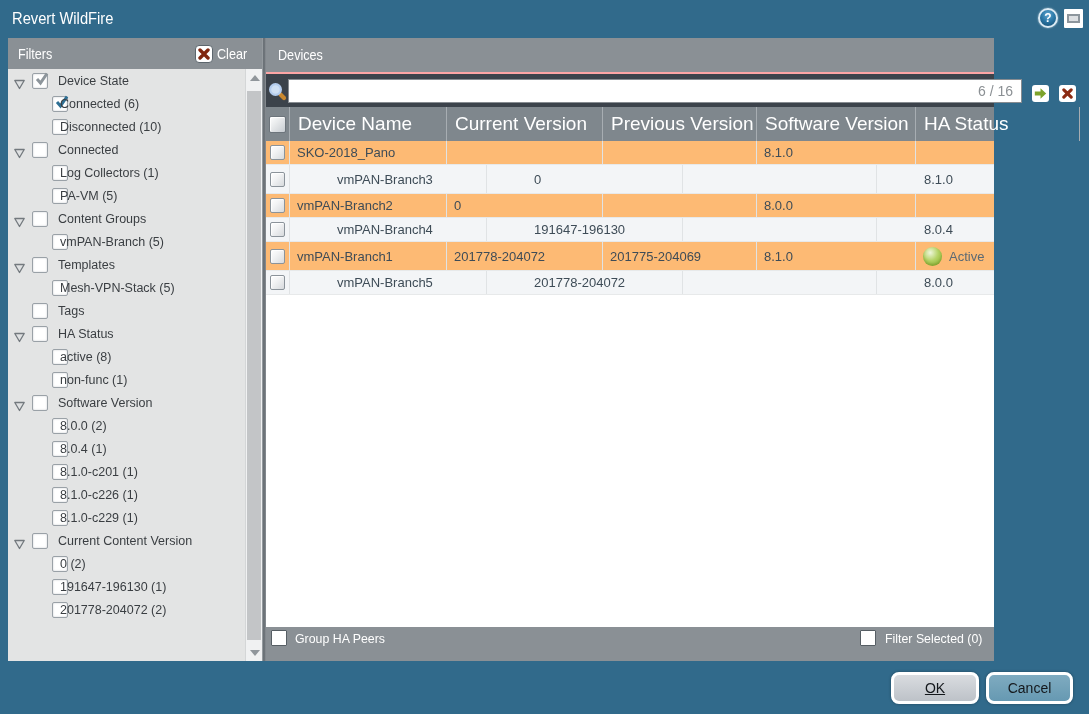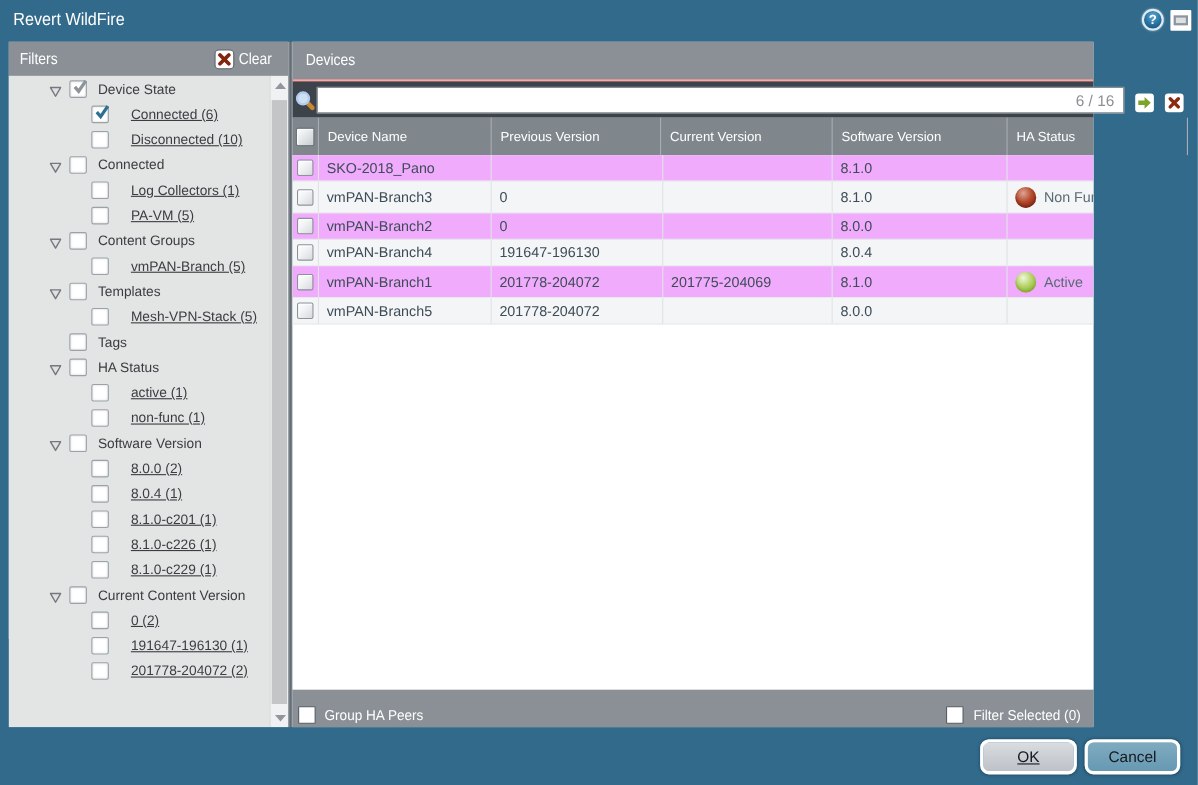--- a/index.html
+++ b/index.html
@@ -22,26 +22,26 @@
   .filters-panel { position:absolute; left:8px; top:38px; width:254px; height:543px; background:#e3e4e4; }
   .filters-header { position:absolute; left:0; top:0; width:100%; height:31px; background:#8a9095; }
   .filters-title { position:absolute; left:10px; top:8px; font-size:14.5px; color:#ffffff; transform:scaleX(0.87); transform-origin:0 50%; }
   .clear-button { position:absolute; right:10px; top:5px; height:22px; cursor:pointer; display:flex; align-items:center; }
   .clear-x-box { width:18px; height:18px; background:#ffffff; border:1px solid #5c666d; border-radius:4px;
     display:flex; align-items:center; justify-content:center; }
   .clear-label { color:#ffffff; font-size:14.5px; margin-left:4px; transform:scaleX(0.87); transform-origin:0 50%; }
 
   .filters-body { position:absolute; left:0; top:31px; width:100%; height:592px; background:#e3e4e4; overflow:hidden; }
   .tree { position:absolute; left:0; top:1px; width:237px; }
-  .tree-row { position:relative; height:23px; display:flex; align-items:center;margin-left:31px; }
+  .tree-row { position:relative; height:23px; display:flex; align-items:center; }
   .tree-row .expander { position:absolute; left:6px; top:6px; width:11px; height:11px; }
   .tree-row .cb { position:absolute; left:24px; top:3px; }
   .tree-row.child .cb { left:44px; }
   .tree-row .tree-label { position:absolute; left:50px; top:4px; font-size:12.5px; color:#3a3e42; white-space:nowrap; }
-  .tree-row.child .tree-label { left:80px;text-decoration:underline; }
+  .tree-row.child .tree-label { left:52px; }
 
   .cb { width:16px; height:16px; background:#ffffff; border:1px solid #9aa1a7; border-radius:2px; position:relative;
     box-shadow:inset 0 0 2px rgba(120,128,134,0.4); }
   .cb svg { position:absolute; left:1px; top:-3px; overflow:visible; }
 
   
   .scrollbar { position:absolute; right:0; top:0; width:17px; height:592px; background:#f0f1f2; border-left:1px solid #d4d6d7; }
   .sb-btn { position:absolute; left:0; width:17px; height:17px; display:flex; align-items:center; justify-content:center; }
   .sb-up { top:0; }
   .sb-down { bottom:0; }
@@ -65,25 +65,25 @@
   .search-input { flex:1; border:none; outline:none; height:20px; font-size:13px; font-family:"Liberation Sans",sans-serif; background:transparent; padding-left:4px; }
   .search-count { color:#8b9094; font-size:14px; padding-right:8px; }
   .icon-btn { position:absolute; top:11px; width:17px; height:17px; background:#ffffff; border-radius:3px;
     display:flex; align-items:center; justify-content:center; }
   .go-btn { left:766px; }
   .xs-btn { left:793px; }
 
   
   .table-header { position:absolute; left:0; top:69px; width:100%; height:34px; background:#7f878d; display:flex; }
   .th { position:relative; height:100%; display:flex; align-items:center; padding-left:8px;
-    font-size:12px; color:#ffffff; border-right:1px solid #a7adb2; }
+    font-size:19px; color:#ffffff; border-right:1px solid #a7adb2; }
   .th.cb-col { padding-left:0; justify-content:center; }
   .table-body { position:absolute; left:0; top:103px; width:100%; height:486px; background:#ffffff; overflow:hidden; }
-  .trow { display:flex; width:100%; height:24px; background:#f0abfc; border-bottom:1px solid #e7e9ea; }
-  .trow.alt { background:#f3f5f7; }
+  .trow { display:flex; width:100%; height:24px; background:#fdba74; border-bottom:1px solid #e7e9ea; }
+  .trow.alt { background:#f3f5f7;gap:40px; }
   .trow.tall { height:29px; }
   .td { position:relative; height:100%; display:flex; align-items:center; padding-left:7px;
     font-size:13px; color:#3e4c57; border-right:1px solid #e0e3e5; white-space:nowrap; overflow:hidden; }
   .td.cb-col { padding-left:0; justify-content:center; }
   .col-cb { width:24px; flex:none; }
   .col-dn { width:157px; flex:none; }
   .col-cv { width:156px; flex:none; }
   .col-pv { width:154px; flex:none; }
   .col-sv { width:159px; flex:none; }
   .col-ha { width:164px; flex:none; }
@@ -96,21 +96,21 @@
 
   .ha-ball { width:19px; height:19px; border-radius:50%; margin-right:7px; flex:none; }
   .ha-ball.red { background:radial-gradient(circle at 38% 30%, #dda593 0%, #b6492e 45%, #8e2c15 85%);
     box-shadow:inset 0 -2px 3px rgba(90,20,5,0.5); }
   .ha-ball.green { background:radial-gradient(circle at 38% 30%, #eff7dc 0%, #b5d366 45%, #94ba3a 85%);
     box-shadow:inset 0 -2px 3px rgba(90,120,20,0.4); }
   .ha-text { color:#5b6a74; }
 
   
   .table-footer { position:absolute; left:0; top:589px; width:100%; height:34px; background:#8a9095; }
-  .footer-check { position:absolute; top:15px; display:flex; align-items:center; }
+  .footer-check { position:absolute; top:3px; display:flex; align-items:center; }
   .fc-left { left:5px; }
   .fc-right { right:6px; }
   .plain-cb { width:16px; height:16px; background:#ffffff; border:1px solid #565e64; border-radius:1px; }
   .footer-label { color:#ffffff; font-size:13px; margin-left:8px; transform:scaleX(0.95); transform-origin:0 50%; }
   .fc-right .footer-label { margin-left:9px; }
 
   
   .btn { position:absolute; top:672px; height:32px; border:3px solid #ffffff; border-radius:8px;
     font-size:14px; font-family:"Liberation Sans",sans-serif; color:#14181c; cursor:pointer;
     box-shadow:0 0 3px rgba(0,0,0,0.35); }
@@ -210,21 +210,21 @@
           </div>
           <div class="tree-row">
             <span class="expander"><svg width="11" height="11" viewBox="0 0 11 11">
                 <polygon points="0.8,1.5 10.2,1.5 5.5,9.5" fill="#dfe1e2" stroke="#73797e" stroke-width="1.3" stroke-linejoin="round"></polygon>
               </svg></span>
             <span class="cb unchecked"></span>
             <span class="tree-label">HA Status</span>
           </div>
           <div class="tree-row child">
             <span class="cb unchecked"></span>
-            <span class="tree-label">active (1)</span>
+            <span class="tree-label">active (8)</span>
           </div>
           <div class="tree-row child">
             <span class="cb unchecked"></span>
             <span class="tree-label">non-func (1)</span>
           </div>
           <div class="tree-row">
             <span class="expander"><svg width="11" height="11" viewBox="0 0 11 11">
                 <polygon points="0.8,1.5 10.2,1.5 5.5,9.5" fill="#dfe1e2" stroke="#73797e" stroke-width="1.3" stroke-linejoin="round"></polygon>
               </svg></span>
             <span class="cb unchecked"></span>
@@ -310,22 +310,22 @@
             <path d="M2 2 L10 10 M10 2 L2 10" stroke="#8b2a12" stroke-width="3.4" stroke-linecap="round"></path>
           </svg>
       </div>
     </div>
 
     <div class="table-header">
       <div class="th cb-col col-cb">
           <div class="grid-cb hdr-cb"></div>
         </div>
       <div class="th col-dn">Device Name</div>
+      <div class="th col-cv">Current Version</div>
       <div class="th col-pv">Previous Version</div>
-      <div class="th col-cv">Current Version</div>
       <div class="th col-sv">Software Version</div>
       <div class="th col-ha">HA Status</div>
       <div class="th col-fill"></div>
     </div>
 
     <div class="table-body">
         <div class="trow">
           <div class="td cb-col col-cb">
             <div class="grid-cb"></div>
           </div>

